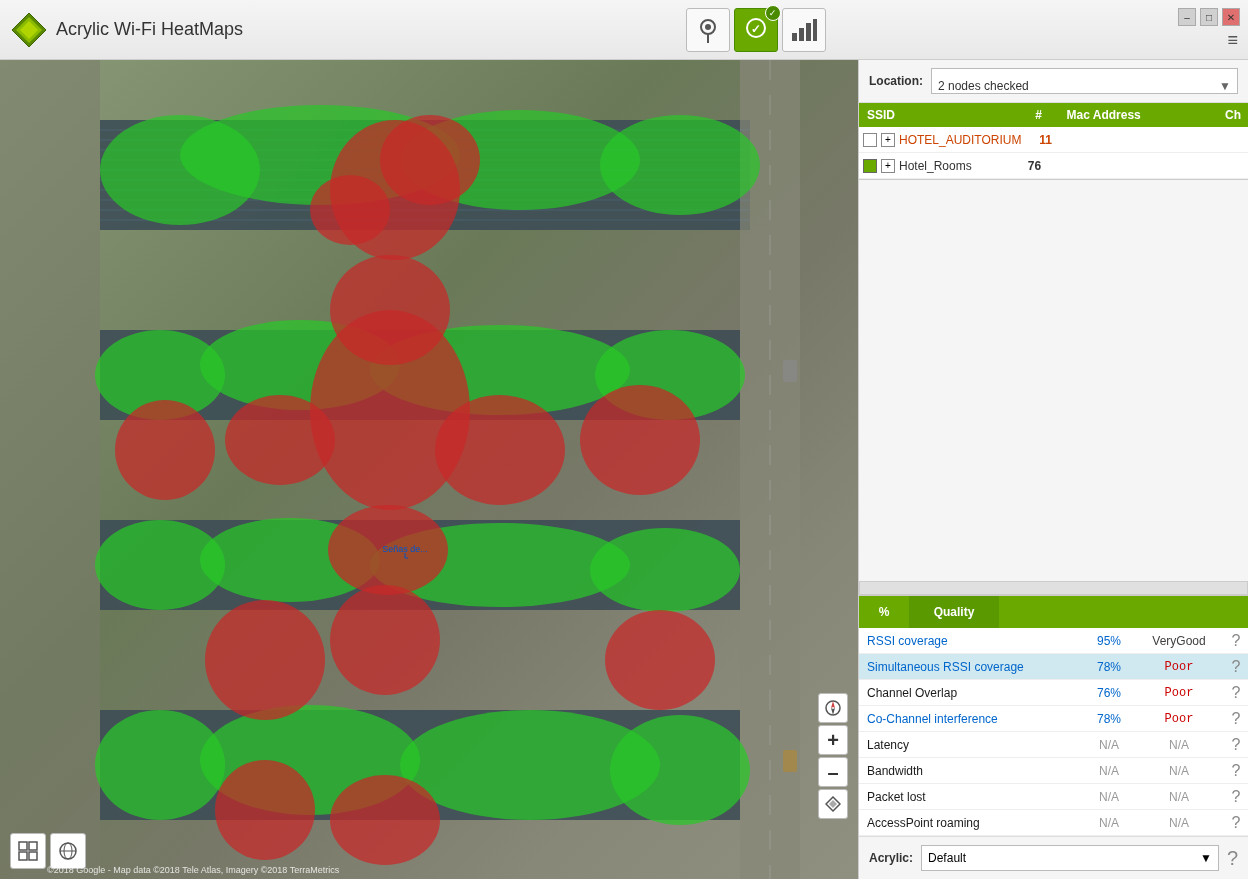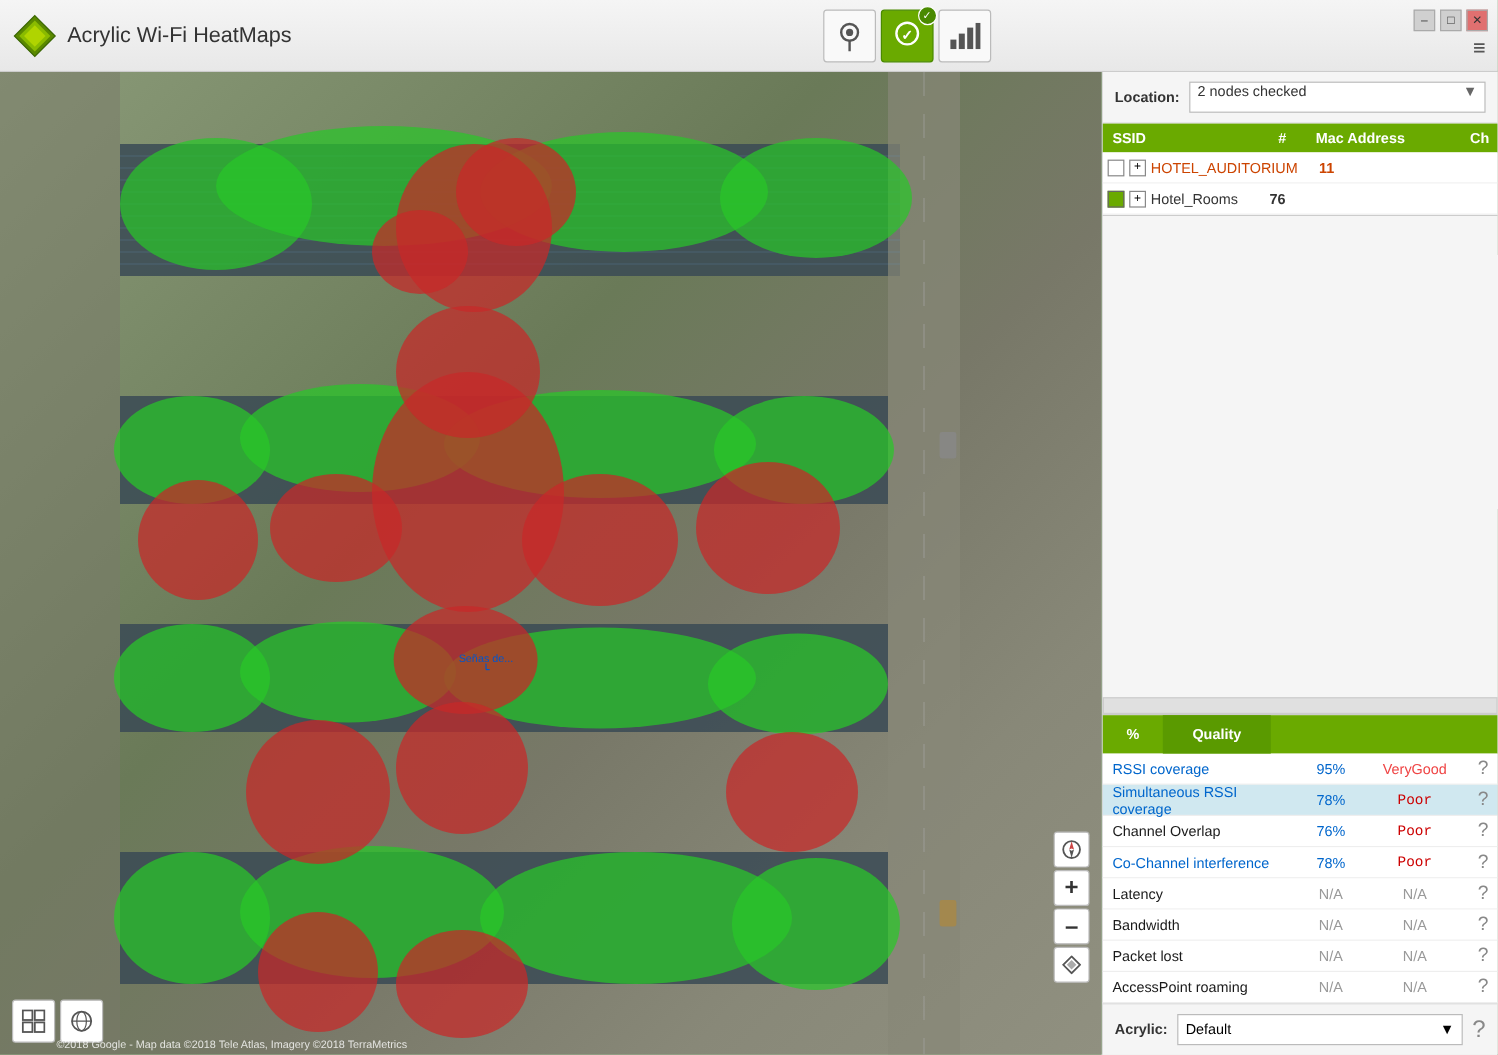--- a/index.html
+++ b/index.html
@@ -131,21 +131,21 @@
     .map-copyright {
       position: absolute;
       bottom: 4px;
       left: 47px;
       font-size: 9px;
       color: rgba(255,255,255,0.8);
     }
 
     
     #right-panel {
-      width: 330px;
+      width: 390px;
       background: #f5f5f5;
       border-left: 1px solid #ccc;
       display: flex;
       flex-direction: column;
     }
 
     
     #location-bar {
       display: flex;
       align-items: center;
@@ -158,21 +158,21 @@
       font-weight: 600;
       color: #333;
       white-space: nowrap;
     }
     .location-select {
       flex: 1;
       height: 26px;
       border: 1px solid #bbb;
       background: white;
       padding: 0 6px;
-      display: flex; align-items: flex-start; justify-content: space-between;
+      display: flex; align-items: flex-end; justify-content: space-between;
       cursor: pointer;
     }
     .location-select span { color: #333; font-size: 12px; }
     .location-select .arrow { color: #666; }
 
     
     #ssid-section {
       border-bottom: 1px solid #ccc;
     }
     .table-header {
@@ -259,21 +259,21 @@
       height: 26px;
       border-bottom: 1px solid #eee;
       background: white;
     }
     .assess-row.highlighted { background: #d0e8f0; }
     .assess-row .col-name { flex: 1; padding: 0 8px; color: #1a1a1a; font-size: 12px; }
     .assess-row .col-name.blue { color: #0066cc; cursor: pointer; }
     .assess-row .col-pct { width: 50px; text-align: center; color: #0066cc; font-weight: 500; }
     .assess-row .col-pct.na { color: #999; }
     .assess-row .col-qual { width: 90px; text-align: center; }
-    .assess-row .col-qual.verygood { color: #ef4444; }
+    .assess-row .col-qual.verygood { color: #404040; }
     .assess-row .col-qual.poor { color: #cc0000; font-family: Liberation Mono, monospace; }
     .assess-row .col-qual.na { color: #999; }
     .assess-row .col-help { width: 24px; text-align: center; color: #888; font-size: 16px; cursor: pointer; }
 
     
     #profile-bar {
       display: flex;
       align-items: center;
       padding: 8px 10px;
       background: #f5f5f5;

